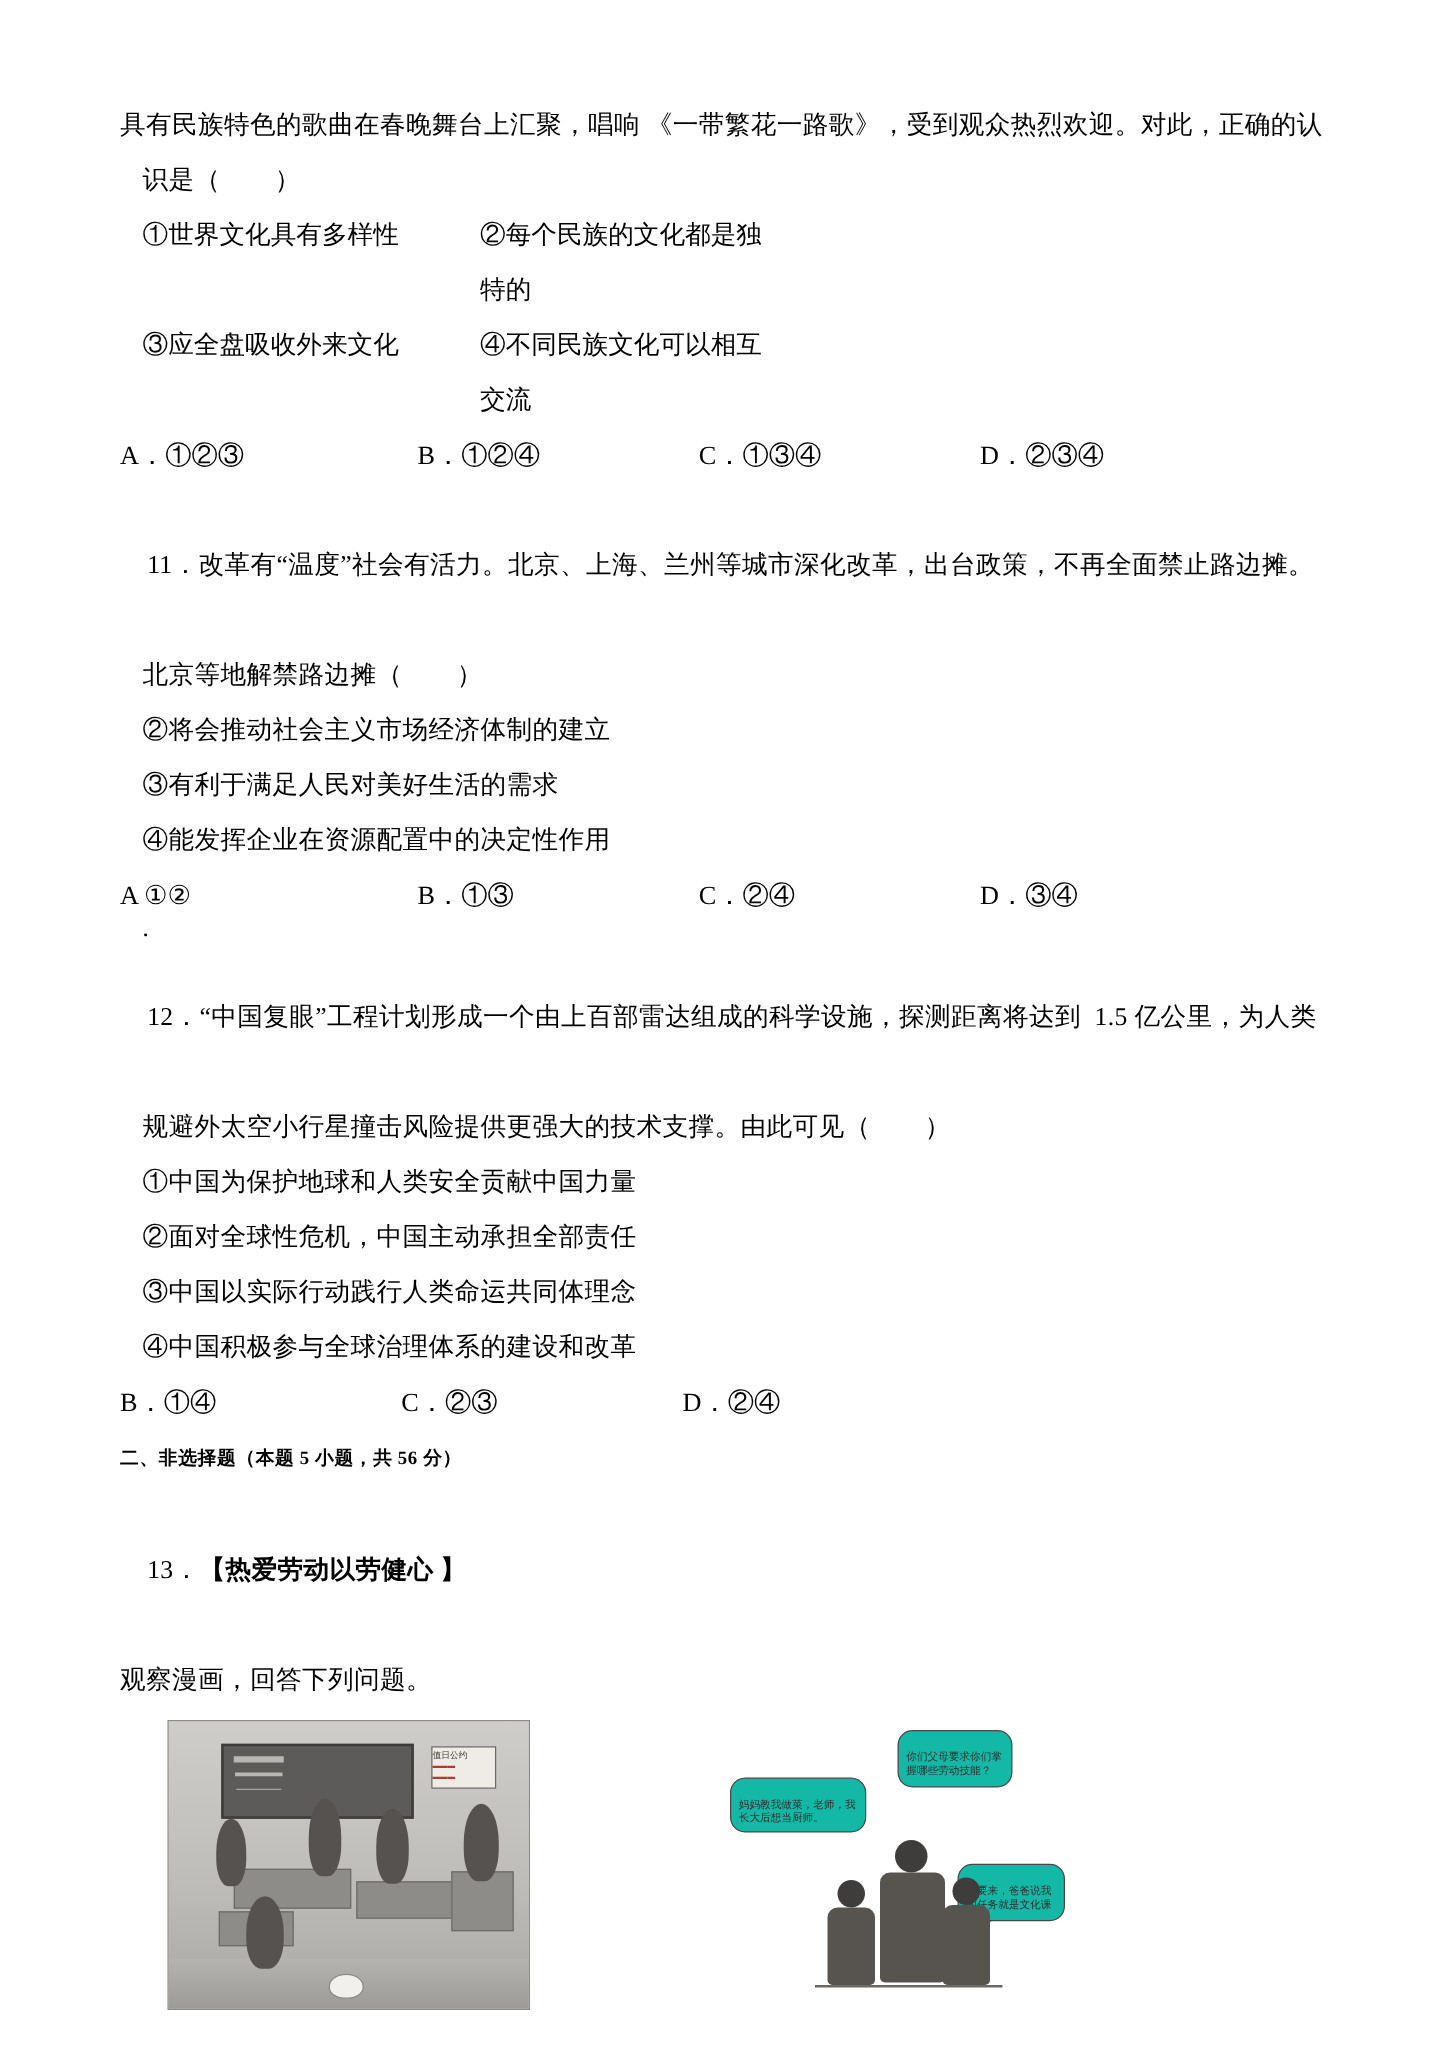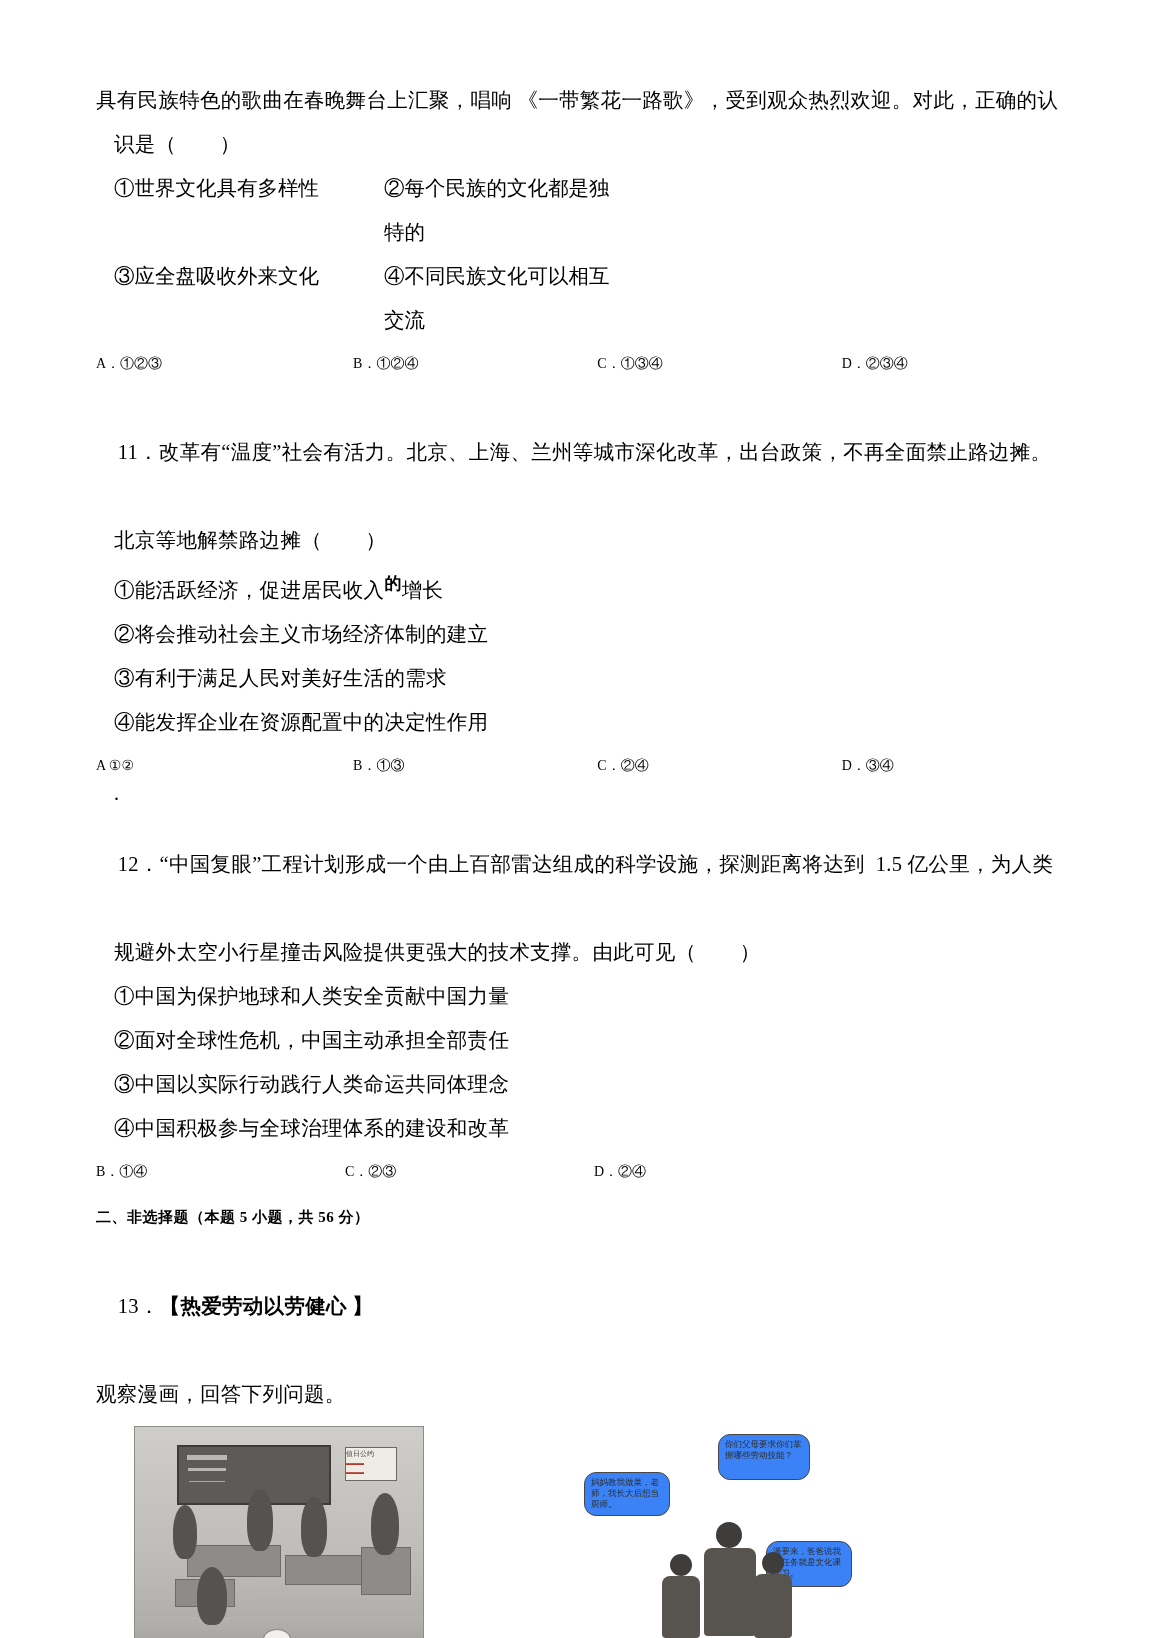--- a/index.html
+++ b/index.html
@@ -27,23 +27,22 @@
     line-height: 44px;
     white-space: pre-wrap;
     letter-spacing: 0.3px;
   }
   .cont {
     text-indent: 0;
     padding-left: 18px;
   }
   .opt-row {
     display: flex;
-    font-size: 14px;
+    font-size: 21px;
     line-height: 44px;
-    gap: 24px;
   }
   .opt-row .c1 { width: 238px; }
   .opt-row .c2 { width: 225px; }
   .opt-row .c3 { width: 225px; }
   .opt-row .c4 { width: 225px; }
   .sub-row {
     display: flex;
     font-size: 20.5px;
     line-height: 44px;
     padding-left: 18px;
@@ -132,30 +131,30 @@
     position: absolute;
     left: 470px;
     top: 0;
     width: 300px;
     height: 230px;
   }
   .bubble {
     position: absolute;
     border: 1.4px solid #4a4846;
     border-radius: 12px;
-    background: #3b82f6;
+    background: #14b8a6;
     font-size: 8.5px;
     line-height: 11px;
     color: #2f2d2b;
-    padding: 4px 6px;
+    padding: 15px 6px;
     box-sizing: border-box;
     font-family: "Liberation Sans", sans-serif;
   }
   .b1 { left: 152px; top: 8px;  width: 92px; height: 46px; }
-  .b2 { left: 18px;  top: 46px; width: 86px; height: 44px; }
+  .b2 { left: 18px;  top: 46px; width: 109px; height: 44px; }
   .b3 { left: 200px; top: 84px; width: 86px; height: 46px; margin-top: 31px; }
   .fig {
     position: absolute;
     background: #3f3d3b;
   }
   .fig-head {
     position: absolute;
     background: #3f3d3b;
     border-radius: 50%;
   }
@@ -187,21 +186,20 @@
     <span class="c2">B．①②④</span>
     <span class="c3">C．①③④</span>
     <span class="c4">D．②③④</span>
   </div>
 
   <div class="line">
     <span class="q-num">11．</span><span>改革有“温度”社会有活力。北京、上海、兰州等城市深化改革，出台政策，不再全面禁止路边摊。</span>
   </div>
   <div class="line cont">北京等地解禁路边摊（        ）</div>
 
-  <div class="line cont"><span>①能活跃经济，促进居民收入</span><span class="sup-the">的</span><span>增长</span></div>
   <div class="line cont">②将会推动社会主义市场经济体制的建立</div>
   <div class="line cont">③有利于满足人民对美好生活的需求</div>
   <div class="line cont">④能发挥企业在资源配置中的决定性作用</div>
 
   <div class="opt-row">
     <span class="c1">A ①②</span>
     <span class="c2">B．①③</span>
     <span class="c3">C．②④</span>
     <span class="c4">D．③④</span>
   </div>

